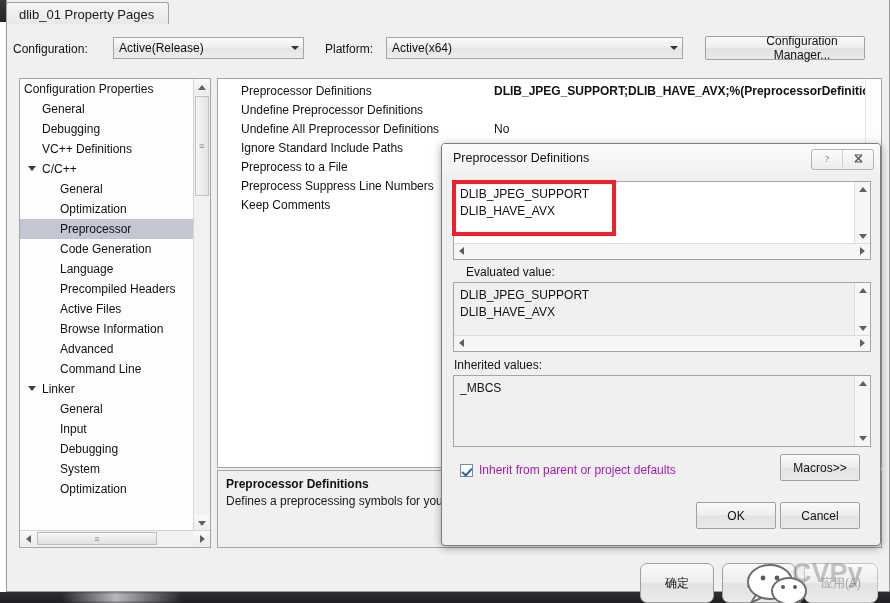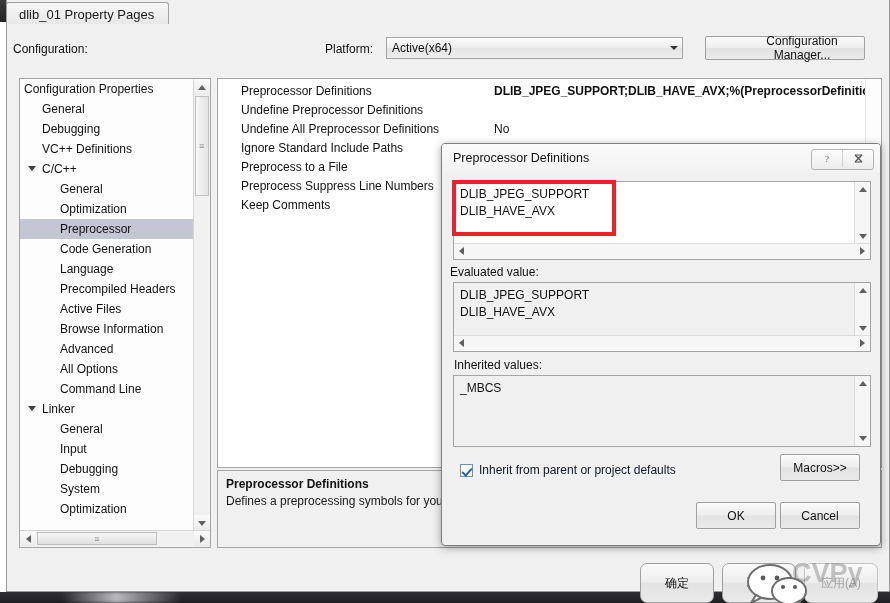--- a/index.html
+++ b/index.html
@@ -359,20 +359,24 @@
 </div>
 
 <div id="ppwin"></div>
 
 <div id="pp-titlebar">
   <div class="pp-tab">dlib_01 Property Pages</div>
 </div>
 
 <div class="cfgrow">
   <div class="cfg-label" style="left:0px;">Configuration:</div>
+  <div class="combobox" style="left:100px;width:191px;">
+    <span>Active(Release)</span>
+    <span class="combo-arrow"></span>
+  </div>
   <div class="cfg-label" style="left:312px;">Platform:</div>
   <div class="combobox" style="left:373px;width:297px;">
     <span>Active(x64)</span>
     <span class="combo-arrow"></span>
   </div>
   <div class="btn" style="position:absolute;left:692px;top:-1px;width:160px;height:24px;padding-left:34px;">Configuration Manager...</div>
 </div>
 
 <div id="treepane">
   <div class="tree-scrollarea" id="tree-list">
@@ -383,21 +387,20 @@
       <div class="tnode lvl1"><span class="tri" style="left: 8px;"></span><span>C/C++</span></div>
       <div class="tnode lvl2"><span>General</span></div>
       <div class="tnode lvl2"><span>Optimization</span></div>
       <div class="tnode lvl2 sel"><span>Preprocessor</span></div>
       <div class="tnode lvl2"><span>Code Generation</span></div>
       <div class="tnode lvl2"><span>Language</span></div>
       <div class="tnode lvl2"><span>Precompiled Headers</span></div>
       <div class="tnode lvl2"><span>Active Files</span></div>
       <div class="tnode lvl2"><span>Browse Information</span></div>
       <div class="tnode lvl2"><span>Advanced</span></div>
-      <div class="tnode lvl2"><span>All Options</span></div>
       <div class="tnode lvl2"><span>Command Line</span></div>
       <div class="tnode lvl1"><span class="tri" style="left: 8px;"></span><span>Linker</span></div>
       <div class="tnode lvl2"><span>General</span></div>
       <div class="tnode lvl2"><span>Input</span></div>
       <div class="tnode lvl2"><span>Debugging</span></div>
       <div class="tnode lvl2"><span>System</span></div>
       <div class="tnode lvl2"><span>Optimization</span></div>
     </div>
 
   <div class="vscroll">
@@ -497,21 +500,21 @@
     <div class="eb-hs">
       <div class="a1">
           <span class="tri-lf"></span>
         </div>
       <div class="a2">
           <span class="tri-rt"></span>
         </div>
     </div>
   </div>
 
-  <div class="dlg-field-label" style="left:8px;top:121px;">Evaluated value:</div>
+  <div class="dlg-field-label" style="left:24px;top:121px;">Evaluated value:</div>
   <div class="editbox ro" style="left:11px;top:138px;width:418px;height:70px;">
     <div class="eb-text">DLIB_JPEG_SUPPORT
 DLIB_HAVE_AVX</div>
     <div class="eb-vs">
       <div class="a1">
           <span class="tri-up"></span>
         </div>
       <div class="a2">
           <span class="tri-dn"></span>
         </div>
@@ -534,21 +537,21 @@
           <span class="tri-up"></span>
         </div>
       <div class="a2">
           <span class="tri-dn"></span>
         </div>
     </div>
   </div>
 
   <div style="position:absolute;left:18px;top:319px;display:flex;align-items:center;">
     <span class="cbox"></span>
-    <span style="font-size:12px;color:#0f172a;">Inherit from parent or project defaults</span>
+    <span style="font-size:12px;color:#a21caf;">Inherit from parent or project defaults</span>
   </div>
   <div class="btn" style="position:absolute;left:338px;top:310px;width:80px;height:27px;">Macros&gt;&gt;</div>
 
   <div class="btn" style="position:absolute;left:254px;top:358px;width:80px;height:27px;">OK</div>
   <div class="btn" style="position:absolute;left:338px;top:358px;width:80px;height:27px;">Cancel</div>
 </div>
 
 <div id="redbox"></div>
 
 <div id="watermark">

